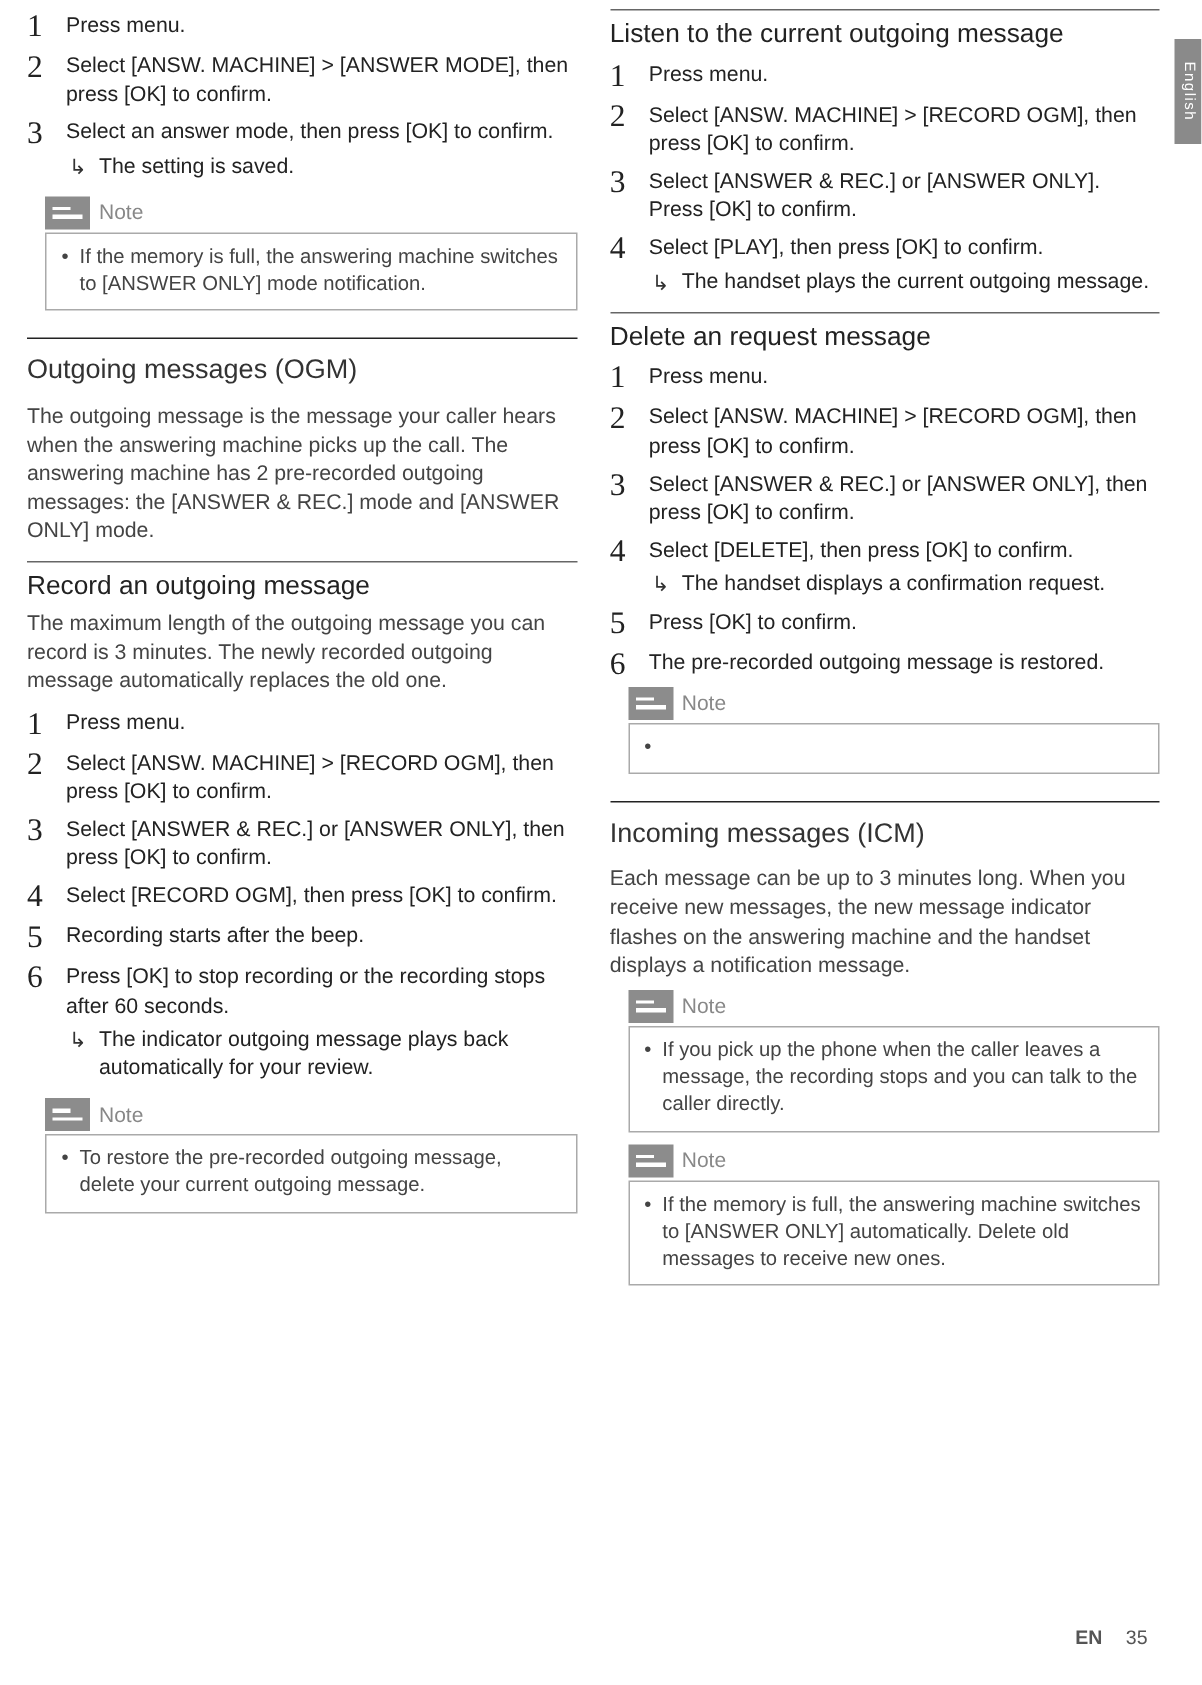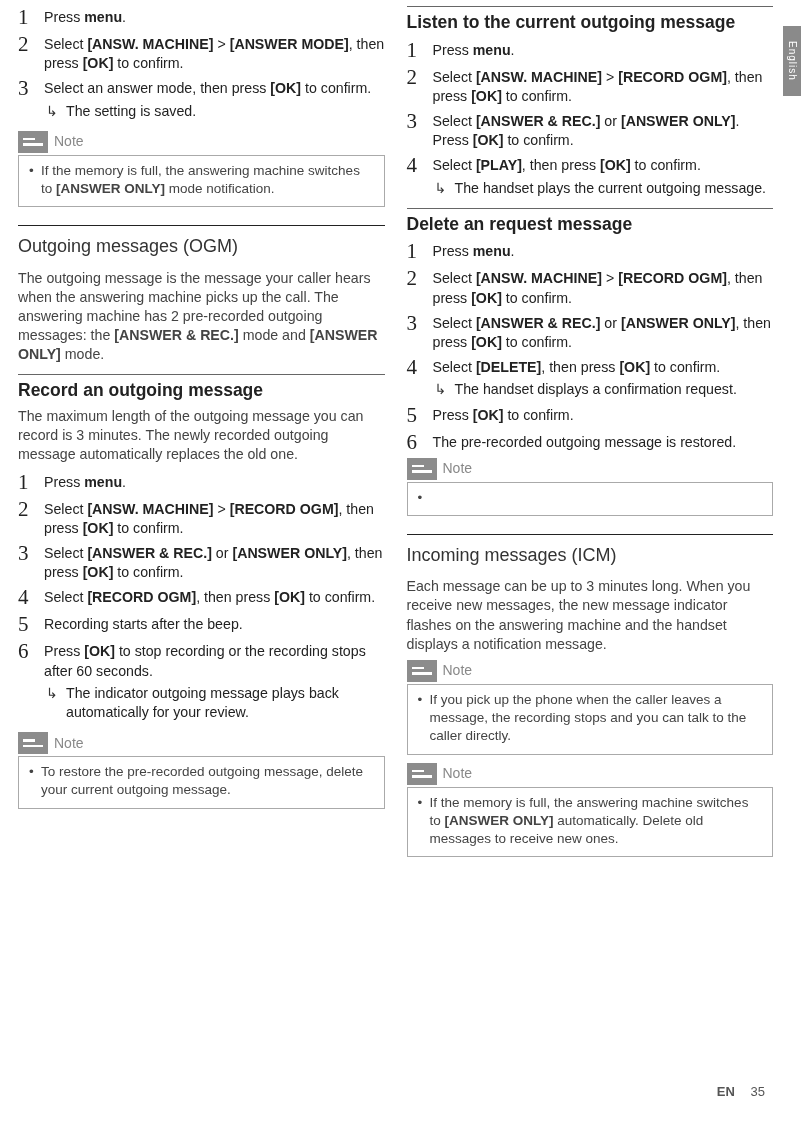--- a/index.html
+++ b/index.html
@@ -73,23 +73,23 @@
     padding-left: 0;
   }
   .result-arrow {
     width: 22px;
     flex-shrink: 0;
     font-size: 14px;
     color: #333;
     padding-left: 2px;
   }
   .result-body { flex: 1; }
-  b { font-weight: bold; }
+  b { font-weight: normal; }
   .note-box {
-    margin: 10px 0 14px 0;
+    margin: 10px 0 14px 12px;
   }
   .note-header {
     display: flex;
     align-items: center;
     gap: 6px;
   }
   .note-icon {
     width: 30px;
     height: 22px;
     background: #8c8c8c;
@@ -135,21 +135,21 @@
     margin: 10px 0 4px 0;
   }
   h2.section {
     font-family: Arial, sans-serif;
     font-weight: normal;
     font-size: 18px;
     color: #333;
     margin: 4px 0 10px 0;
   }
   h3.subsection {
-    font-weight: bold;
+    font-weight: normal;
     font-size: 17.5px;
     color: #222;
     margin: 2px 0 4px 0;
   }
   .para {
     color: #444;
     margin-bottom: 6px;
   }
   .col-right h3.subsection:first-child,
   .col-right .first-sub {

